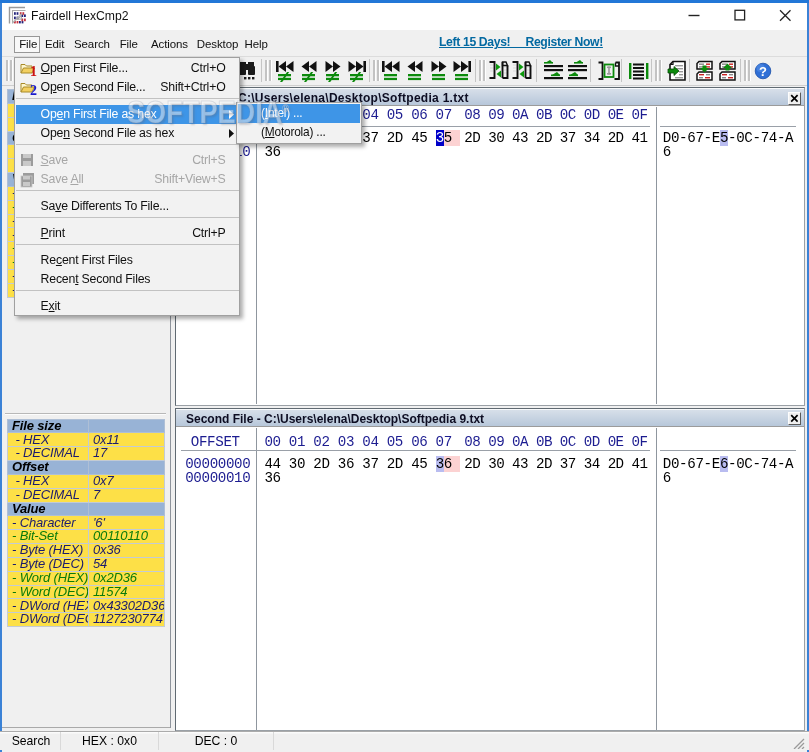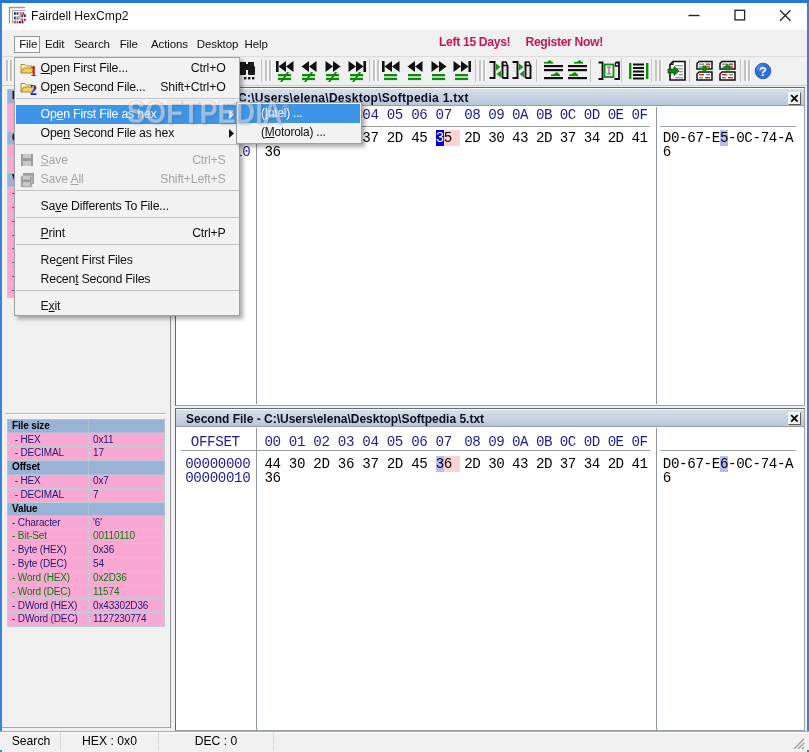--- a/index.html
+++ b/index.html
@@ -10,30 +10,30 @@
 #brd-top{left:0;top:0;width:809px;height:3px;background:#2277d7;}
 #brd-left{left:0;top:0;width:2px;height:752px;background:#3b82d6;}
 #brd-right{left:807px;top:0;width:2px;height:752px;background:#3b82d6;}
 
 #titlebar{left:2px;top:3px;width:805px;height:27px;background:#ffffff;}
 #title-text{left:31px;top:9px;font-size:12.2px;color:#111;}
 
 #menubar{left:2px;top:30px;width:805px;height:25.5px;background:#f0f0f0;}
 .mitem{top:38.2px;font-size:11.5px;letter-spacing:-0.1px;color:#101010;}
 #filebox{left:14.2px;top:35.5px;width:26.1px;height:17px;background:#f8f8f8;border:1px solid #979797;box-sizing:border-box;}
-#regtext{left:427px;top:35.3px;font-size:12.2px;letter-spacing:-0.35px;font-weight:bold;color:#be185d;padding-left:12px;}
+#regtext{left:427px;top:35.3px;font-size:12.2px;letter-spacing:-0.35px;font-weight:bold;color:#0369a1;text-decoration:underline;padding-left:12px;}
 
 #toolbar{left:2px;top:55.5px;width:805px;height:30.5px;background:#f0f0f0;border-top:1px solid #dcdcdc;border-bottom:1px solid #cfcfcf;box-sizing:border-box;}
 .grip{top:60px;width:2px;height:21px;background:#c3c3c3;border-right:1px solid #fff;}
 .tsep{top:59px;width:1px;height:23px;background:#c5c5c5;}
 .ticon{top:58px;}
 
 #content{left:2px;top:86.5px;width:805px;height:645px;background:#f0f0f0;}
 
-.stable{position:absolute;left:7px;width:158px;background:#f9a8d4;border:1px solid #80868e;border-collapse:collapse;table-layout:fixed;font-size:10px;letter-spacing:-0.15px;}
+.stable{position:absolute;left:7px;width:158px;background:#fde047;border:1px solid #80868e;border-collapse:collapse;table-layout:fixed;font-size:13px;letter-spacing:-0.15px;font-style:italic;}
 .stable td{height:12.85px;line-height:12.5px;padding:0 0 0 4px;border:1px solid #c3cbd4;overflow:hidden;white-space:nowrap;vertical-align:middle;}
 .stable tr.hdr td{background:#98b3d6;font-weight:bold;color:#000;border-color:#aebfd6;}
 .stable td.lbl{width:76px;}
 .navy{color:#1b1b6e;}
 .green{color:#0a7a0a;}
 #groove{left:5px;top:413px;width:161px;height:1px;background:#b8b8b8;border-bottom:1px solid #fdfdfd;}
 
 .panel{position:absolute;left:175px;width:628px;background:#fff;border:1px solid;border-color:#606a72 #9aa0a6 #9aa0a6 #606a72;}
 .phead{position:absolute;left:0;top:0;width:100%;height:18px;background:linear-gradient(#d7dfe9,#b7c7da);border-bottom:1px solid #9b9b9b;border-top:1px solid #f8fafc;box-sizing:border-box;}
 .phead .ptxt{position:absolute;top:2px;font-size:12px;font-weight:bold;color:#0d0d22;letter-spacing:0px;white-space:pre;}
@@ -561,21 +561,21 @@
  </div>
  <div class="hexline" style="top:57.4px;left:0">
   <span class="bluetx" style="left:9.2px">00000010</span>
   <span style="left:88.4px">36</span>
   <span style="left:486.8px">6</span>
  </div>
 </div>
 
 <div class="panel" style="top:407.5px;height:321px">
  <div class="phead">
-  <div class="ptxt" style="left:10px">Second File - C:\Users\elena\Desktop\Softpedia 5.txt</div>
+  <div class="ptxt" style="left:10px">Second File - C:\Users\elena\Desktop\Softpedia 9.txt</div>
   <div class="pclose">
         <svg width="11" height="11">
           <g stroke="#000" stroke-width="1.7">
             <line x1="2.2" y1="2.2" x2="8.6" y2="8.6"></line>
             <line x1="8.6" y1="2.2" x2="2.2" y2="8.6"></line>
           </g>
         </svg>
       </div>
  </div>
  <div class="vline" style="left:80.3px;top:19px;height:302px"></div>
@@ -643,21 +643,21 @@
       </svg>
   <span class="mtext"><u>S</u>ave</span><span class="msc">Ctrl+S</span>
  </div>
  <div class="menuitem dis" style="top:112px">
   <svg class="micon" width="17" height="16">
         <rect x="3" y="1" width="11" height="11" fill="#9c9c9c"></rect>
         <rect x="1" y="4" width="11" height="11" fill="#9c9c9c" stroke="#c9c9c9" stroke-width="0.8"></rect>
         <rect x="3" y="4" width="7" height="3.5" fill="#c9c9c9"></rect>
         <rect x="3" y="10" width="7" height="4" fill="#c9c9c9"></rect>
       </svg>
-  <span class="mtext">Save <u>A</u>ll</span><span class="msc">Shift+Left+S</span>
+  <span class="mtext">Save <u>A</u>ll</span><span class="msc">Shift+View+S</span>
  </div>
  <div class="msep" style="top:131px">
       <div></div>
     </div>
  <div class="menuitem" style="top:139px"><span class="mtext">Sa<u>v</u>e Differents To File...</span></div>
  <div class="msep" style="top:158px">
       <div></div>
     </div>
  <div class="menuitem" style="top:166px"><span class="mtext"><u>P</u>rint</span><span class="msc">Ctrl+P</span></div>
  <div class="msep" style="top:185px">

